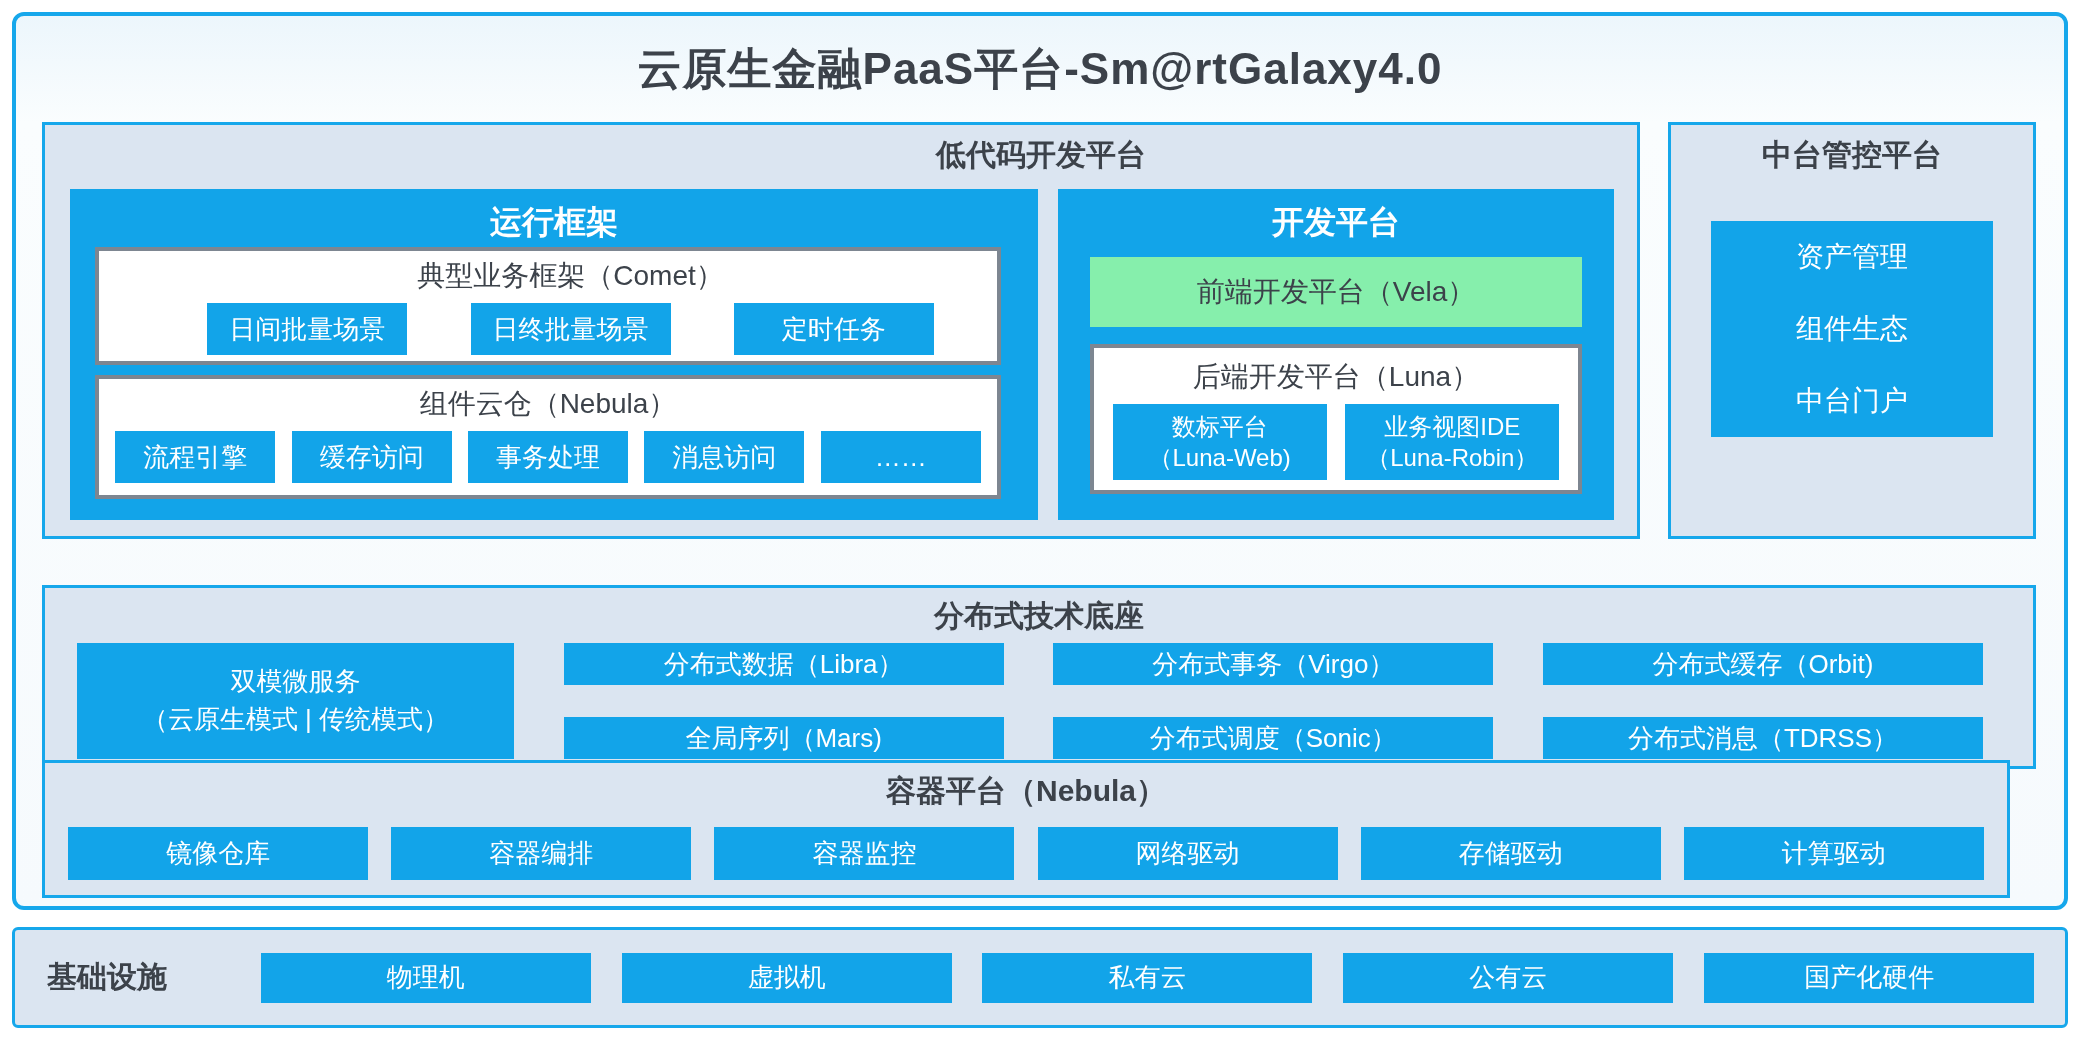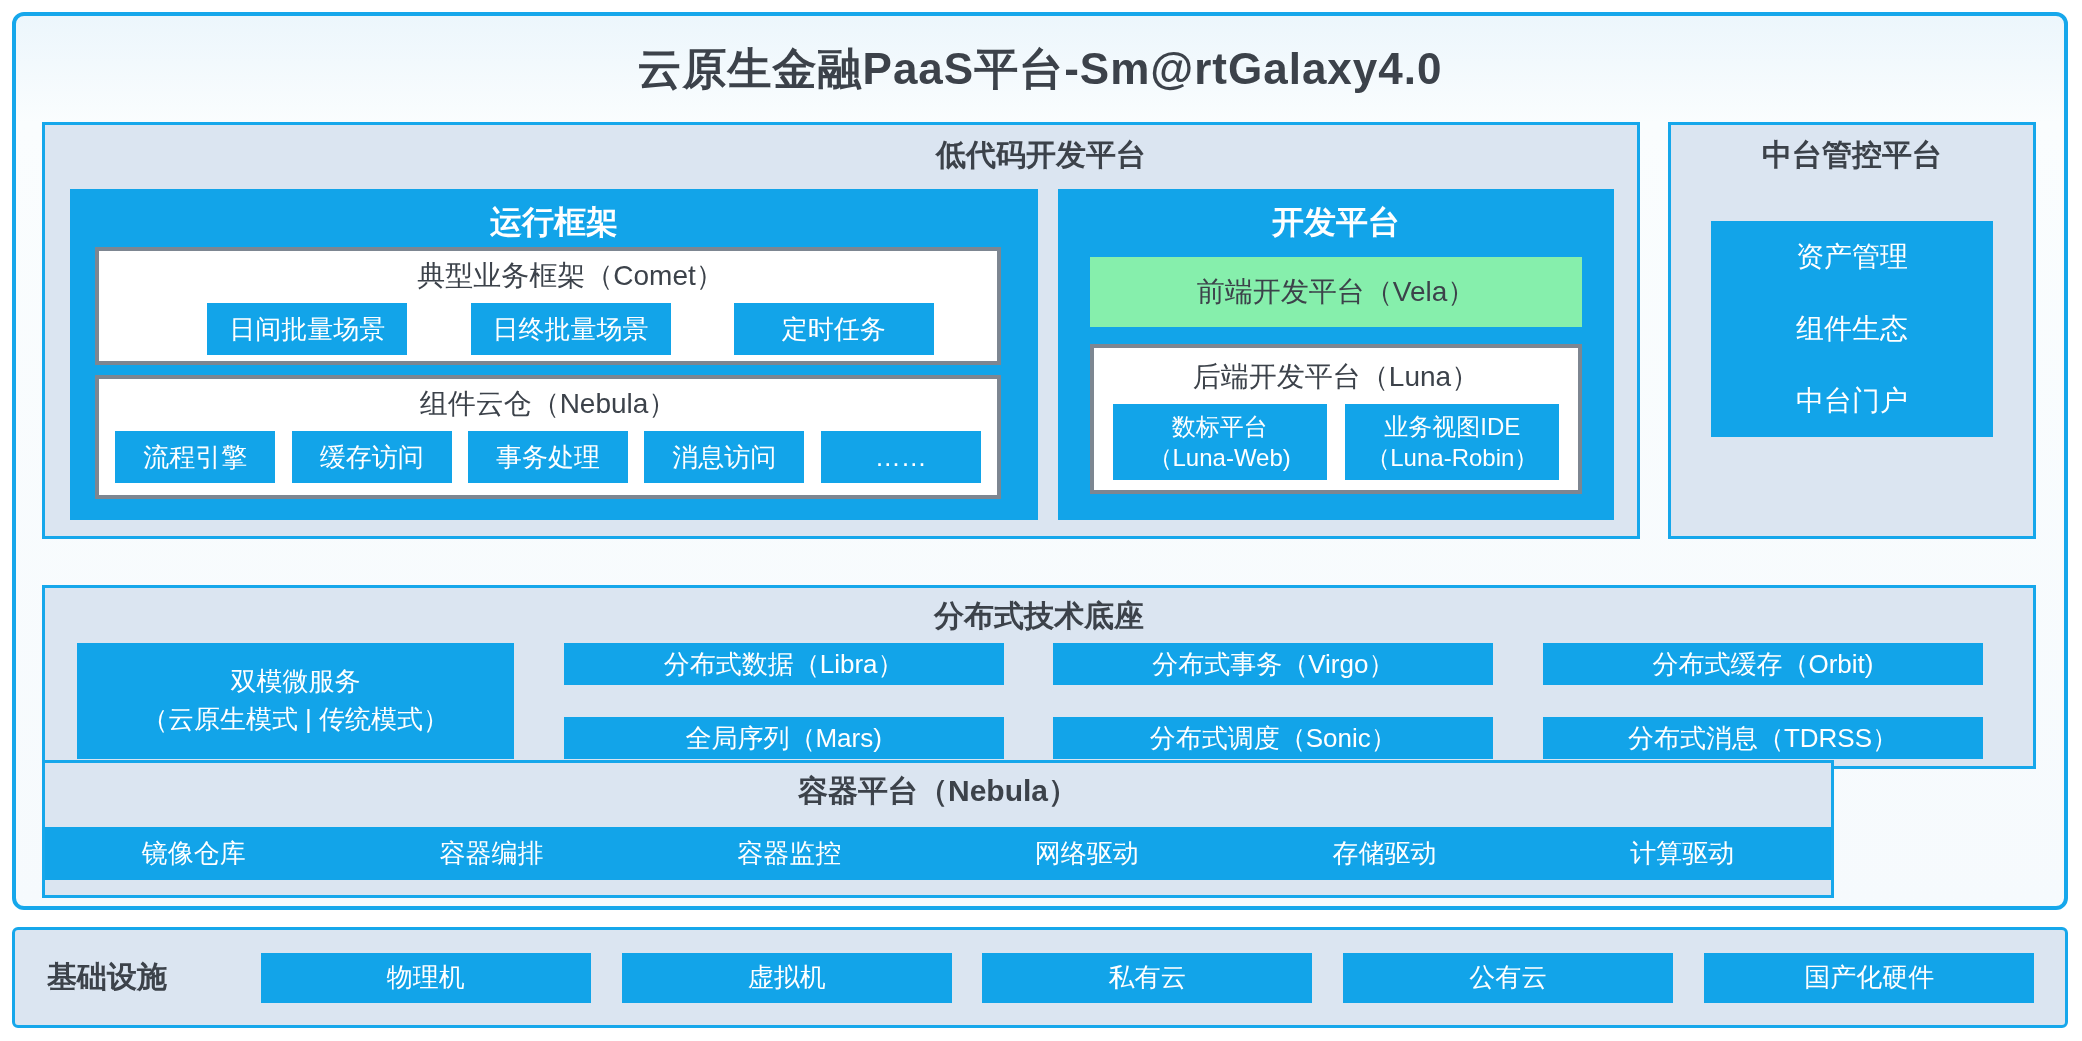--- a/index.html
+++ b/index.html
@@ -59,21 +59,21 @@
   
   .panel-dist{left:42px;top:585px;width:1994px;height:184px;padding-left:36px;}
   .panel-dist .panel-title{top:8px;}
   .dist-content{position:absolute;left:32px;top:55px;right:50px;height:116px;
     display:flex;justify-content:space-between;}
   .btn-dual{width:437px;height:116px;font-size:26px;line-height:1.45;}
   .dist-col{width:440px;display:flex;flex-direction:column;justify-content:space-between;gap:32px;}
   .btn-dist{width:100%;height:52px;font-size:26px;}
 
   
-  .panel-nebula{left:42px;top:760px;width:1792px;height:138px;padding-left:24px;}
+  .panel-nebula{left:42px;top:760px;width:1968px;height:138px;padding-left:24px;}
   .panel-nebula .panel-title{top:8px;}
   .nebula-row{position:absolute;left:0;top:64px;width:100%;
     display:flex;justify-content:space-evenly;align-items:center;}
   .btn-nebula{width:300px;height:53px;font-size:26px;}
 
   
   .panel-infra{left:12px;top:927px;width:2056px;height:101px;border-radius:6px;
     display:flex;align-items:center;}
   .infra-label{font-size:30px;font-weight:bold;color:var(--dark);
     padding-left:32px;width:215px;flex:none;}

